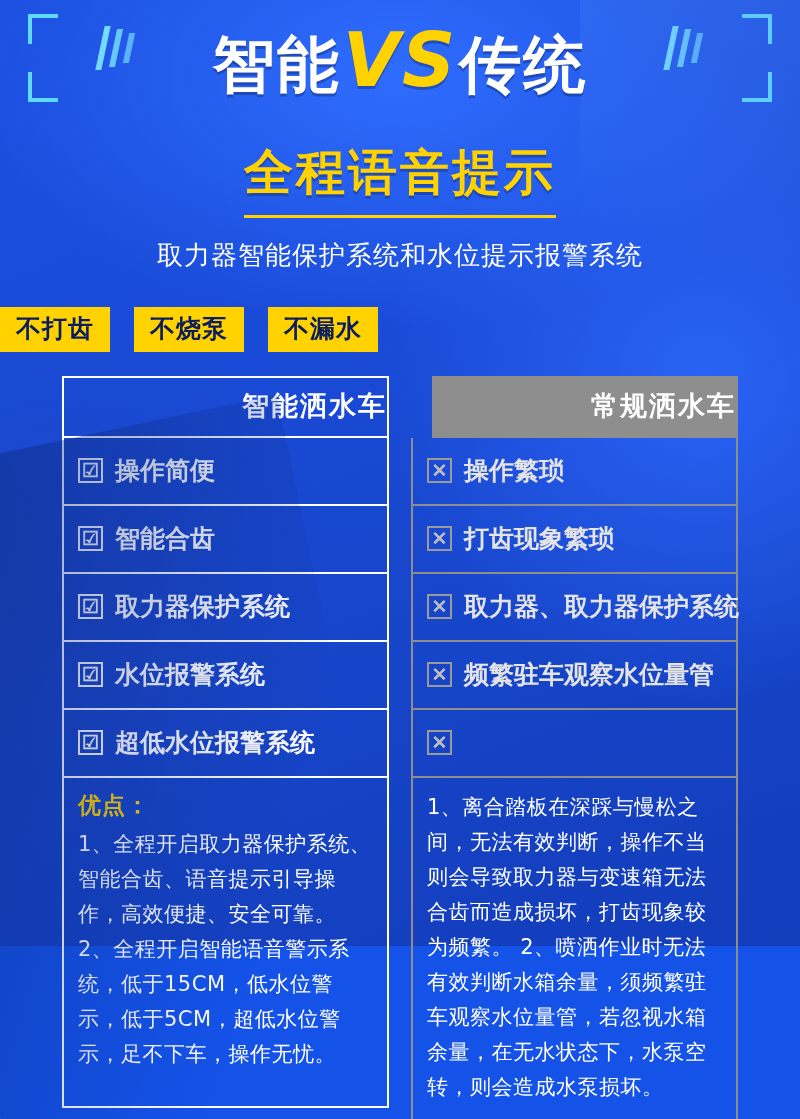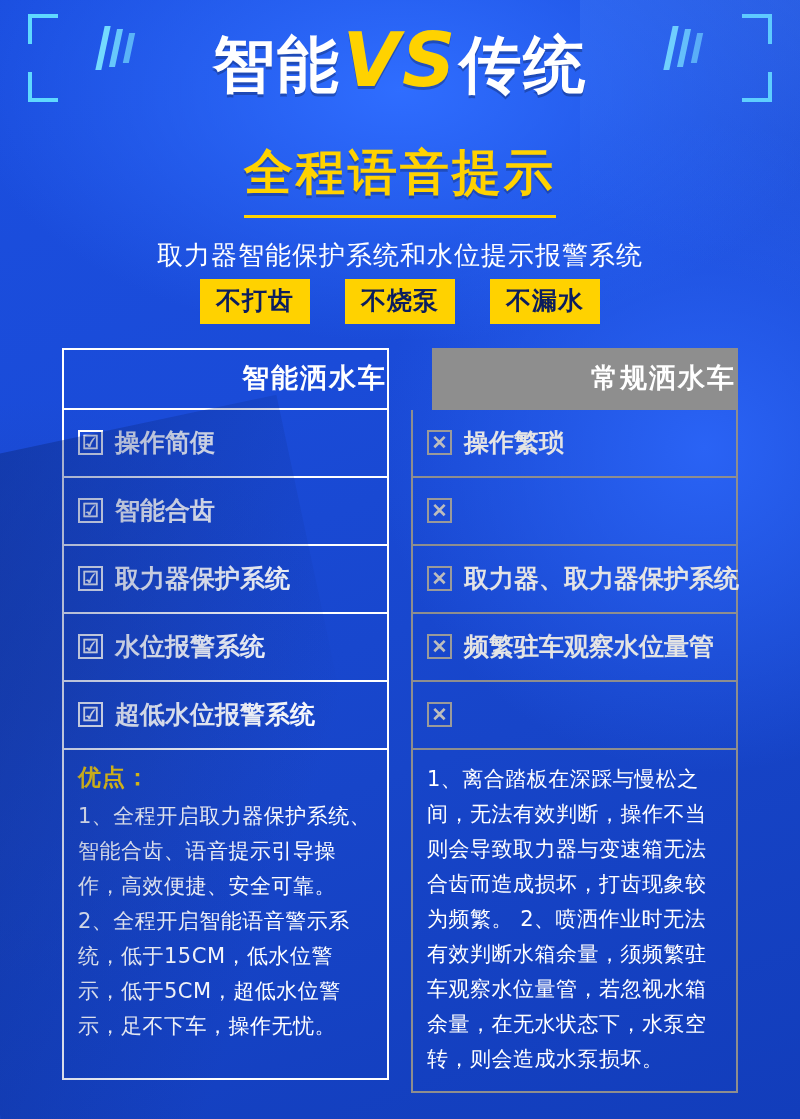--- a/index.html
+++ b/index.html
@@ -9,21 +9,21 @@
     overflow: hidden;
   }
   body {
     font-family: "Liberation Sans", sans-serif;
     background: #1452e8;
     position: relative;
   }
   #poster {
     position: relative;
     width: 800px;
-    height: 1119px;
+    height: 946px;
     background:
       radial-gradient(ellipse 620px 360px at 50% 8%, #2f6dff 0%, rgba(47,109,255,0) 70%),
       radial-gradient(ellipse 500px 500px at 88% 40%, #2a63f5 0%, rgba(42,99,245,0) 65%),
       radial-gradient(ellipse 420px 420px at 6% 62%, #1b46c6 0%, rgba(27,70,198,0) 70%),
       linear-gradient(160deg, #1b4fe0 0%, #1a4bd8 35%, #1745c9 65%, #123dbb 100%);
   }
   
   #poster::before {
     content: "";
     position: absolute;
@@ -124,23 +124,23 @@
   .desc {
     text-align: center;
     margin-top: 20px;
     font-family: "DejaVu Sans", "Liberation Sans", sans-serif;
     font-size: 26px;
     letter-spacing: 1px;
     color: #ffffff;
   }
   .tags {
     display: flex;
-    justify-content: center;
-    gap: 35px;
-    margin-top: 6px;
+    justify-content: flex-start;
+    gap: 24px;
+    margin-top: 34px;
   }
   .tag {
     background: #ffd200;
     color: #0b1d5e;
     font-family: "DejaVu Sans", "Liberation Sans", sans-serif;
     font-weight: bold;
     font-size: 25px;
     padding: 5px 16px 7px;
     letter-spacing: 1px;
   }
@@ -298,20 +298,21 @@
 
     <div class="col normal">
       <div class="col-head">常规洒水车</div>
 
       <div class="item">
         <span class="mark">✕</span>
         <span class="item-label">操作繁琐</span>
       </div>
       <div class="item">
         <span class="mark">✕</span>
+        <span class="item-label">打齿现象繁琐</span>
       </div>
       <div class="item">
         <span class="mark">✕</span>
         <span class="item-label">取力器、取力器保护系统</span>
       </div>
       <div class="item">
         <span class="mark">✕</span>
         <span class="item-label">频繁驻车观察水位量管</span>
       </div>
       <div class="item">

